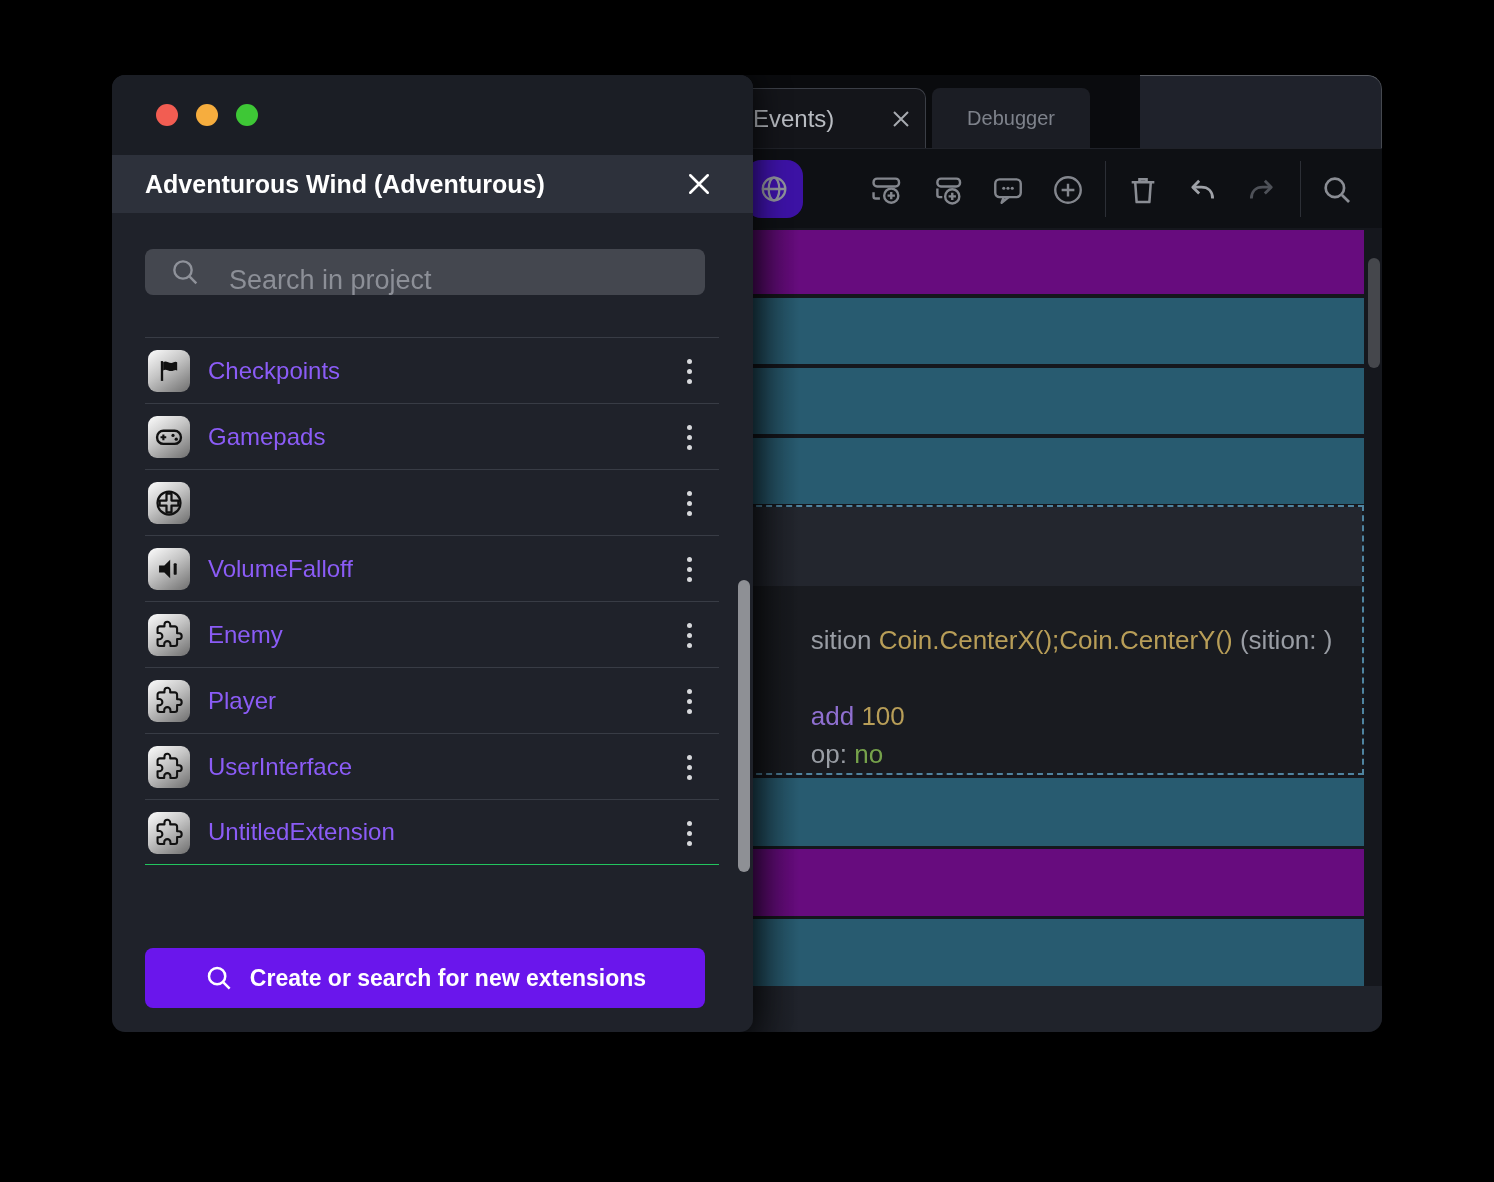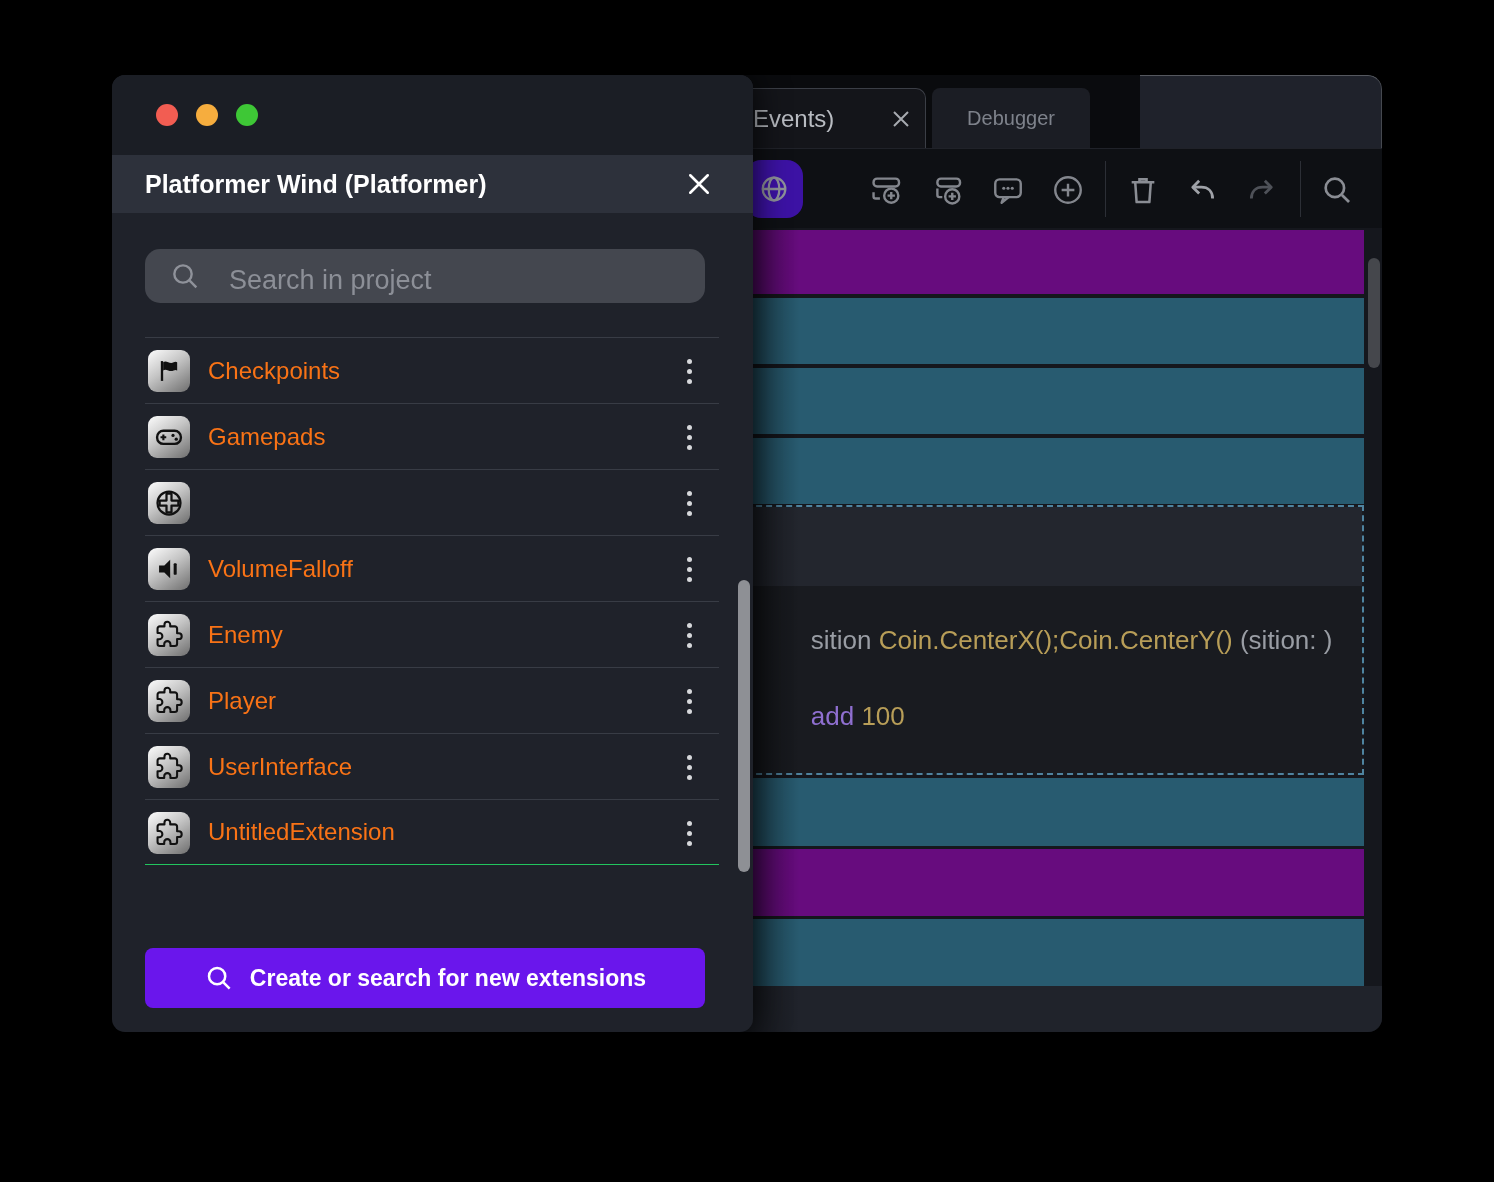--- a/index.html
+++ b/index.html
@@ -56,36 +56,36 @@
   .traffic { position:absolute; top:29px; width:22px; height:22px; border-radius:50%; }
   #light-close { left:44px; background:#f25d52; }
   #light-min   { left:84px; background:#f6ad3e; }
   #light-max   { left:124px; background:#3ec736; }
 
   #dialog-header { left:0; top:80px; width:641px; height:58px; background:#2d313b;
     display:flex; align-items:center; }
   #dialog-title { position:absolute; left:33px; font-size:25px; font-weight:bold; color:#fff; }
   #dialog-close { position:absolute; left:573px; top:15px; width:28px; height:28px; }
 
-  #search-box { left:33px; top:174px; width:560px; height:54px; background:#44474f;
-    border-radius:15px; display:flex; align-items:center; }
+  #search-box { left:33px; top:174px; width:560px; height:46px; background:#44474f;
+    border-radius:8px; display:flex; align-items:center; }
   #search-box svg { margin-left:24px; }
   #search-input { position:absolute; left:84px; top:0; width:440px; height:62px;
     background:transparent; border:none; outline:none;
     font-size:27px; color:#d7d9dd; font-family:"Liberation Sans", sans-serif; }
   #search-input::placeholder { color:#8c8f97; }
 
   #ext-list { left:0; top:262px; width:641px; }
   .ext-row { position:relative; height:66px; margin:0 0 0 33px; width:574px;
     border-top:1px solid #383c45; display:flex; align-items:center; }
   .ext-row:last-child { border-bottom:1px solid #22c55e; }
   .tile { position:absolute; left:3px; top:12px; width:42px; height:42px; border-radius:9px;
     background:linear-gradient(145deg,#fdfdfd 0%,#c4c4c4 45%,#6e6e6e 100%);
     display:flex; align-items:center; justify-content:center; }
-  .ext-label { position:absolute; left:63px; font-size:24px; color:#f97316; }
+  .ext-label { position:absolute; left:63px; font-size:24px; color:#8b5cf6; }
   .kebab { position:absolute; left:530px; top:15px; width:28px; height:36px;
     display:flex; flex-direction:column; align-items:center; justify-content:center; gap:5px; }
   .kebab i { width:5px; height:5px; border-radius:50%; background:#d6d8db; }
 
   #create-ext-button { left:33px; top:873px; width:560px; height:60px; background:#6a16ec;
     border-radius:8px; border:none; display:flex; align-items:center; justify-content:center;
     gap:16px; cursor:pointer; }
   #create-ext-button span { font-size:23px; font-weight:bold; color:#fff;
     font-family:"Liberation Sans", sans-serif; }
 
@@ -172,41 +172,44 @@
     <div class="event-row row-teal" style="top:210px;height:66px"></div>
 
     <div id="selected-event">
       <div id="selected-cond-row"></div>
       <div class="code-line" style="top:87px">
         <span class="c-gray">sition </span><span class="c-gold">Coin.CenterX();Coin.CenterY()</span><span class="c-gray"> (sition: )</span>
       </div>
       <div class="code-line" style="top:163px">
         <span class="c-purple">add</span><span class="c-gold"> 100</span>
       </div>
+      <div class="code-line" style="top:201px">
+        <span class="c-gray">op: </span><span class="c-green">no</span>
+      </div>
     </div>
 
     <div class="event-row row-teal" style="top:550px;height:68px"></div>
     <div class="event-row row-purple" style="top:621px;height:67px"></div>
     <div class="event-row row-teal" style="top:691px;height:67px"></div>
     <div class="abs" id="sheet-bottom-strip"></div>
     <div class="abs" id="left-shade"></div>
     <div class="abs" id="editor-scroll-thumb"></div>
   </div>
 </div>
 
 <div id="dialog-window" class="abs">
 
   <div class="abs" id="traffic-strip">
     <div class="traffic" id="light-close"></div>
     <div class="traffic" id="light-min"></div>
     <div class="traffic" id="light-max"></div>
   </div>
 
   <div class="abs" id="dialog-header">
-    <span id="dialog-title">Platformer Wind (Platformer)</span>
+    <span id="dialog-title">Adventurous Wind (Adventurous)</span>
     <svg id="dialog-close" viewBox="0 0 24 24">
       <path d="M4.5 4.5 L19.5 19.5 M19.5 4.5 L4.5 19.5" stroke="#fff" stroke-width="2.2" fill="none" stroke-linecap="round"></path>
     </svg>
   </div>
 
   <div class="abs" id="search-box">
     <svg width="32" height="32" viewBox="0 0 24 24">
       <circle cx="10.5" cy="10.5" r="6.5" fill="none" stroke="#8f929a" stroke-width="1.8"></circle>
       <path d="M15.5 15.5 L20.5 20.5" stroke="#8f929a" stroke-width="1.8"></path>
     </svg>

